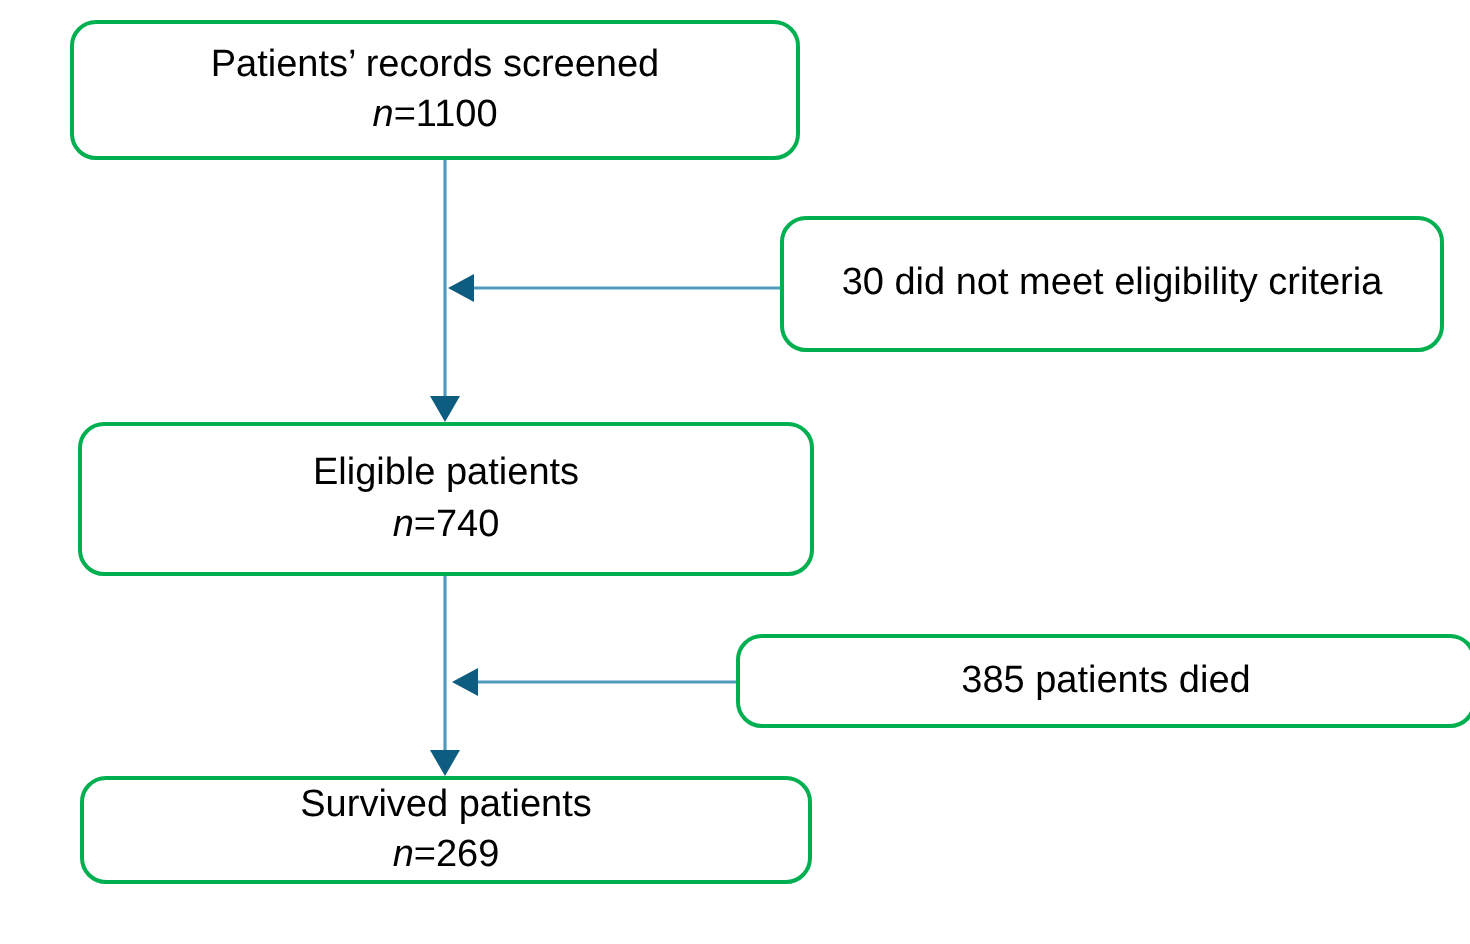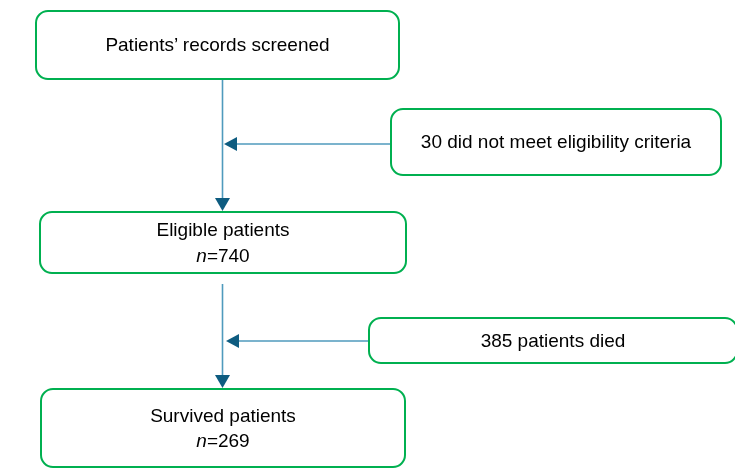--- a/index.html
+++ b/index.html
@@ -35,23 +35,23 @@
     text-align: center;
     font-size: 19px;
     line-height: 1.32;
     padding: 14px 8px;
   }
   .flow-box .n-line i {
     font-style: italic;
   }
   #box-screened     { left: 35px;  top: 10px;  width: 365px; height: 70px; }
   #box-not-eligible { left: 390px; top: 108px; width: 332px; height: 68px; }
-  #box-eligible     { left: 39px;  top: 211px; width: 368px; height: 63px; }
+  #box-eligible     { left: 39px;  top: 211px; width: 368px; height: 77px; }
   #box-died         { left: 368px; top: 317px; width: 370px; height: 47px; }
-  #box-survived     { left: 40px;  top: 388px; width: 366px; height: 80px; }
+  #box-survived     { left: 40px;  top: 388px; width: 366px; height: 54px; }
   svg.arrows {
     position: absolute;
     left: 0; top: 0;
     pointer-events: none;
   }
 </style>
 </head>
 <body>
 
 <div class="canvas">
@@ -66,20 +66,21 @@
 
     <line x1="222.5" y1="284" x2="222.5" y2="376" stroke="#4f9abd" stroke-width="1.6"></line>
     <polygon points="222.5,388 215,375 230,375" fill="#0e5c80"></polygon>
 
     <line x1="390" y1="341" x2="239" y2="341" stroke="#4f9abd" stroke-width="1.6"></line>
     <polygon points="226,341 239,334 239,348" fill="#0e5c80"></polygon>
   </svg>
 
   <div class="flow-box" id="box-screened">
     <div>Patients’ records screened</div>
+    <div class="n-line"><i>n</i><span>=1100</span></div>
   </div>
 
   <div class="flow-box" id="box-not-eligible">
     <div>30 did not meet eligibility criteria</div>
   </div>
 
   <div class="flow-box" id="box-eligible">
     <div>Eligible patients</div>
     <div class="n-line"><i>n</i><span>=740</span></div>
   </div>

